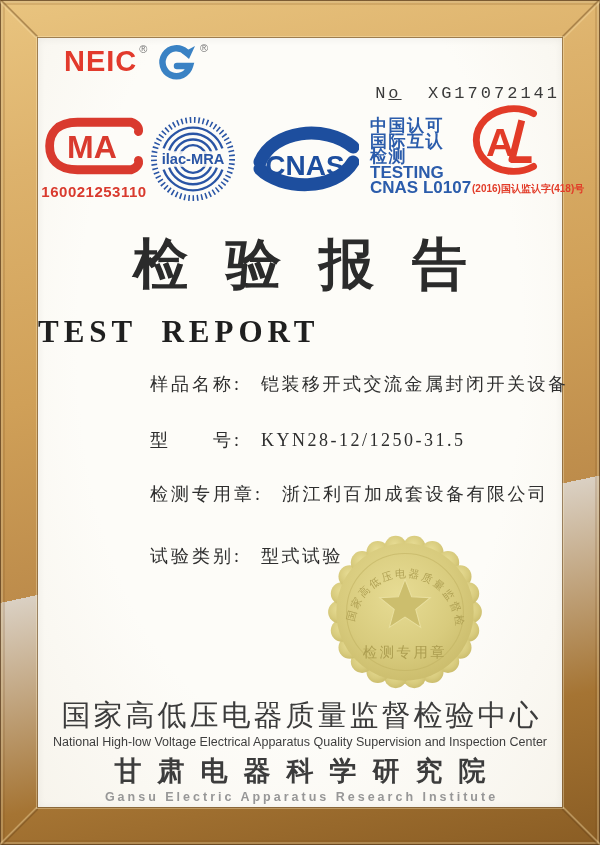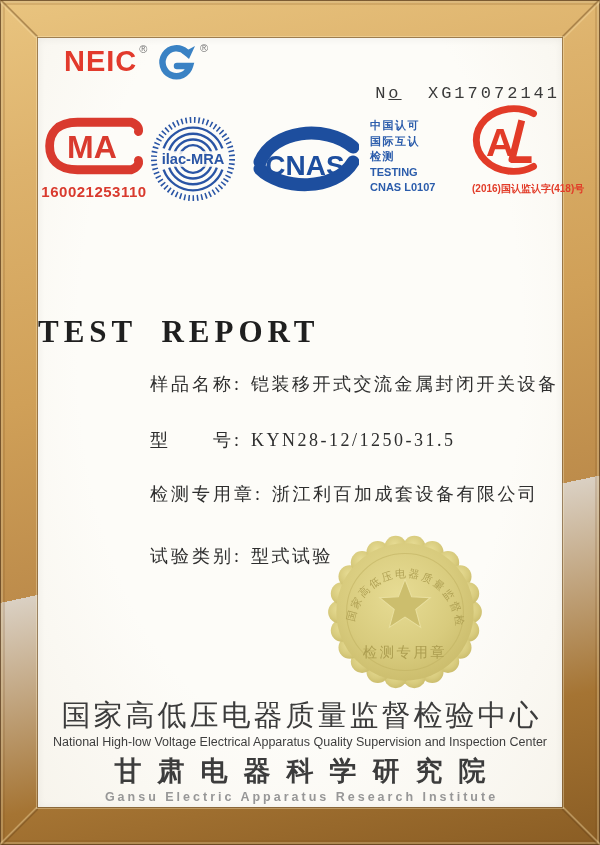--- a/index.html
+++ b/index.html
@@ -20,33 +20,33 @@
   .glogo{position:absolute;left:116px;top:2px;}
   .glogo .regmark{position:absolute;top:2px;right:-10px;}
   
   .report-no{position:absolute;top:46px;right:2px;font-family:"Liberation Mono",monospace;font-size:17px;color:#3a3a3a;letter-spacing:3px;}
   .no-o{text-decoration:underline;}
   
   .cma{position:absolute;left:0px;top:76px;width:112px;text-align:center;}
   .cma-number{margin-top:1px;color:#d93a2e;font-weight:800;font-size:15px;letter-spacing:.5px;white-space:nowrap;}
   .ilac{position:absolute;left:112px;top:78px;}
   .cnas{position:absolute;left:215px;top:84px;}
-  .accred-text{position:absolute;left:332px;top:80px;color:#2b5cab;font-weight:700;font-size:11px;line-height:15.5px;white-space:nowrap;}
+  .accred-text{position:absolute;left:332px;top:80px;color:#2b5cab;font-weight:700;font-size:17px;line-height:15.5px;white-space:nowrap;}
   .accred-text .zh{letter-spacing:1.5px;}
   .cal{position:absolute;left:414px;top:66px;width:116px;text-align:center;}
   .cal-caption{margin-top:2px;color:#e23b28;font-weight:700;font-size:10px;white-space:nowrap;margin-left:20px;}
   
   .title-zh{position:absolute;top:196px;left:0;right:0;text-align:center;font-size:55px;font-weight:700;color:#2b2b2b;
             letter-spacing:38px;margin-right:-38px;line-height:1.1;}
   .title-en{position:absolute;top:276px;left:0;right:0;text-align:left;font-family:"Liberation Serif",serif;
             font-size:31px;font-weight:700;color:#1f1f1f;letter-spacing:5px;word-spacing:12px;}
   
   .field{position:absolute;left:112px;font-family:"Liberation Serif",serif;font-size:18px;color:#2e2e2e;white-space:nowrap;}
   .field .lbl{letter-spacing:3px;}
-  .field .val{margin-left:9px;letter-spacing:2.5px;}
+  .field .val{margin-left:19px;letter-spacing:2.5px;}
   .f0{top:334px;} .f1{top:390px;} .f2{top:444px;} .f3{top:506px;text-align:center;}
   
   .seal{position:absolute;left:285px;top:492px;width:164px;height:164px;}
   
   .org-zh{position:absolute;top:658px;left:0;right:0;text-align:center;font-size:29px;color:#3c3c3c;letter-spacing:3px;margin-right:-3px;font-weight:500;}
   .org-en{position:absolute;top:697px;left:0;right:0;text-align:center;font-size:12.5px;color:#3e3e3e;}
   .inst-zh{position:absolute;top:715px;left:0;right:0;text-align:center;font-size:27px;color:#3c3c3c;letter-spacing:16px;margin-right:-16px;font-weight:700;}
   .inst-en{position:absolute;top:752px;left:0;right:0;text-align:center;font-size:12.5px;color:#979797;font-weight:700;letter-spacing:3px;margin-right:-3px;}
   svg text{font-family:"Liberation Sans",sans-serif;}
 </style>
@@ -111,20 +111,21 @@
 
     <div class="cal">
       <svg width="98" height="72" viewBox="0 0 100 72">
         <path d="M74 9 A 38 32 0 1 0 74 63" fill="none" stroke="#e23b28" stroke-width="7" stroke-linecap="round"></path>
         <text x="40" y="52" text-anchor="middle" font-size="40" font-weight="900" fill="#e23b28">A</text>
         <path d="M62 16 L52 56 L72 56" fill="none" stroke="#e23b28" stroke-width="7" stroke-linejoin="round"></path>
       </svg>
       <div class="cal-caption">(2016)国认监认字(418)号</div>
     </div>
 
+    <div class="title-zh">检验报告</div>
     <div class="title-en">TEST REPORT</div>
 
     <div class="field f0">
       <span class="lbl">样品名称:</span><span class="val">铠装移开式交流金属封闭开关设备</span>
     </div>
     <div class="field f1">
       <span class="lbl">型　　号:</span><span class="val">KYN28-12/1250-31.5</span>
     </div>
     <div class="field f2">
       <span class="lbl">检测专用章:</span><span class="val">浙江利百加成套设备有限公司</span>

